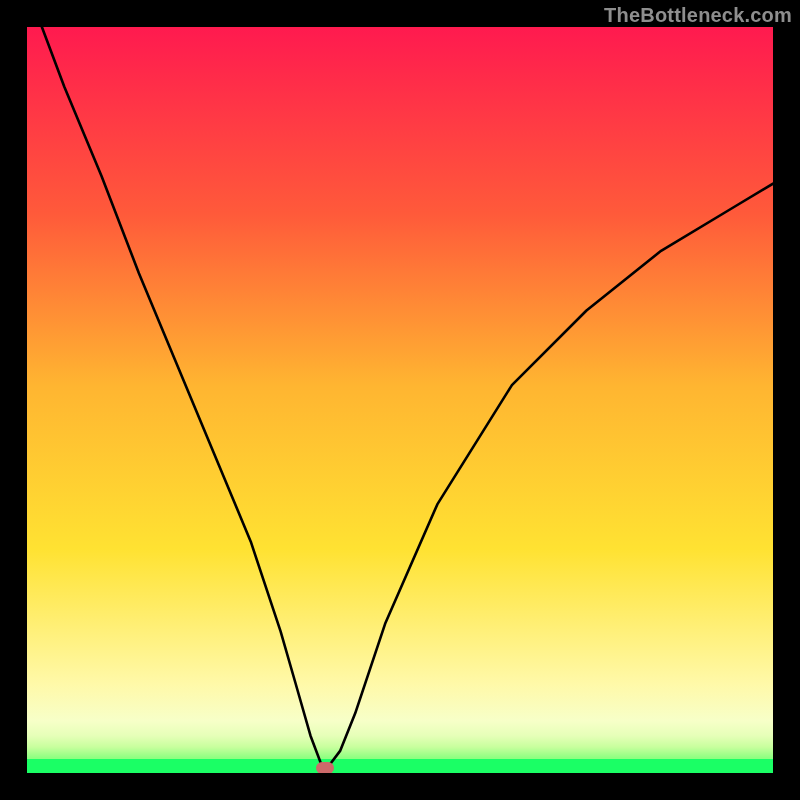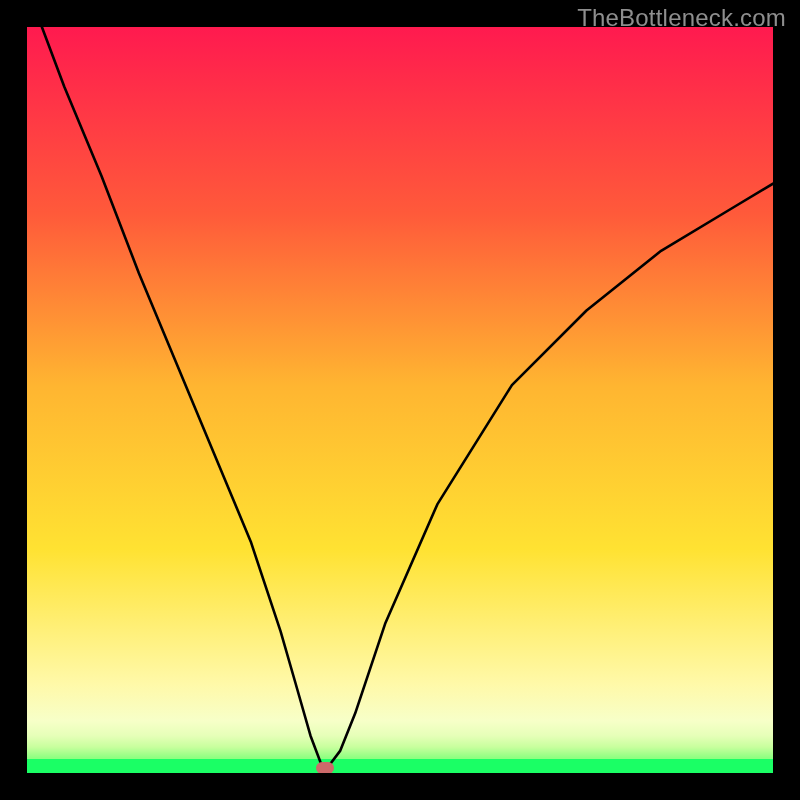--- a/index.html
+++ b/index.html
@@ -12,24 +12,24 @@
   }
   .frame {
     position: relative;
     width: 800px;
     height: 800px;
     background: #000;
   }
   .attribution {
     position: absolute;
     top: 4px;
-    right: 14px;
+    right: 8px;
     font-family: Arial, Helvetica, sans-serif;
-    font-size: 24px;
-    font-weight: normal;
+    font-size: 20px;
+    font-weight: bold;
     color: #8e8e8e;
     letter-spacing: 0.2px;
     user-select: none;
   }
   .plot {
     position: absolute;
     left: 27px;
     top: 27px;
     width: 746px;
     height: 746px;

